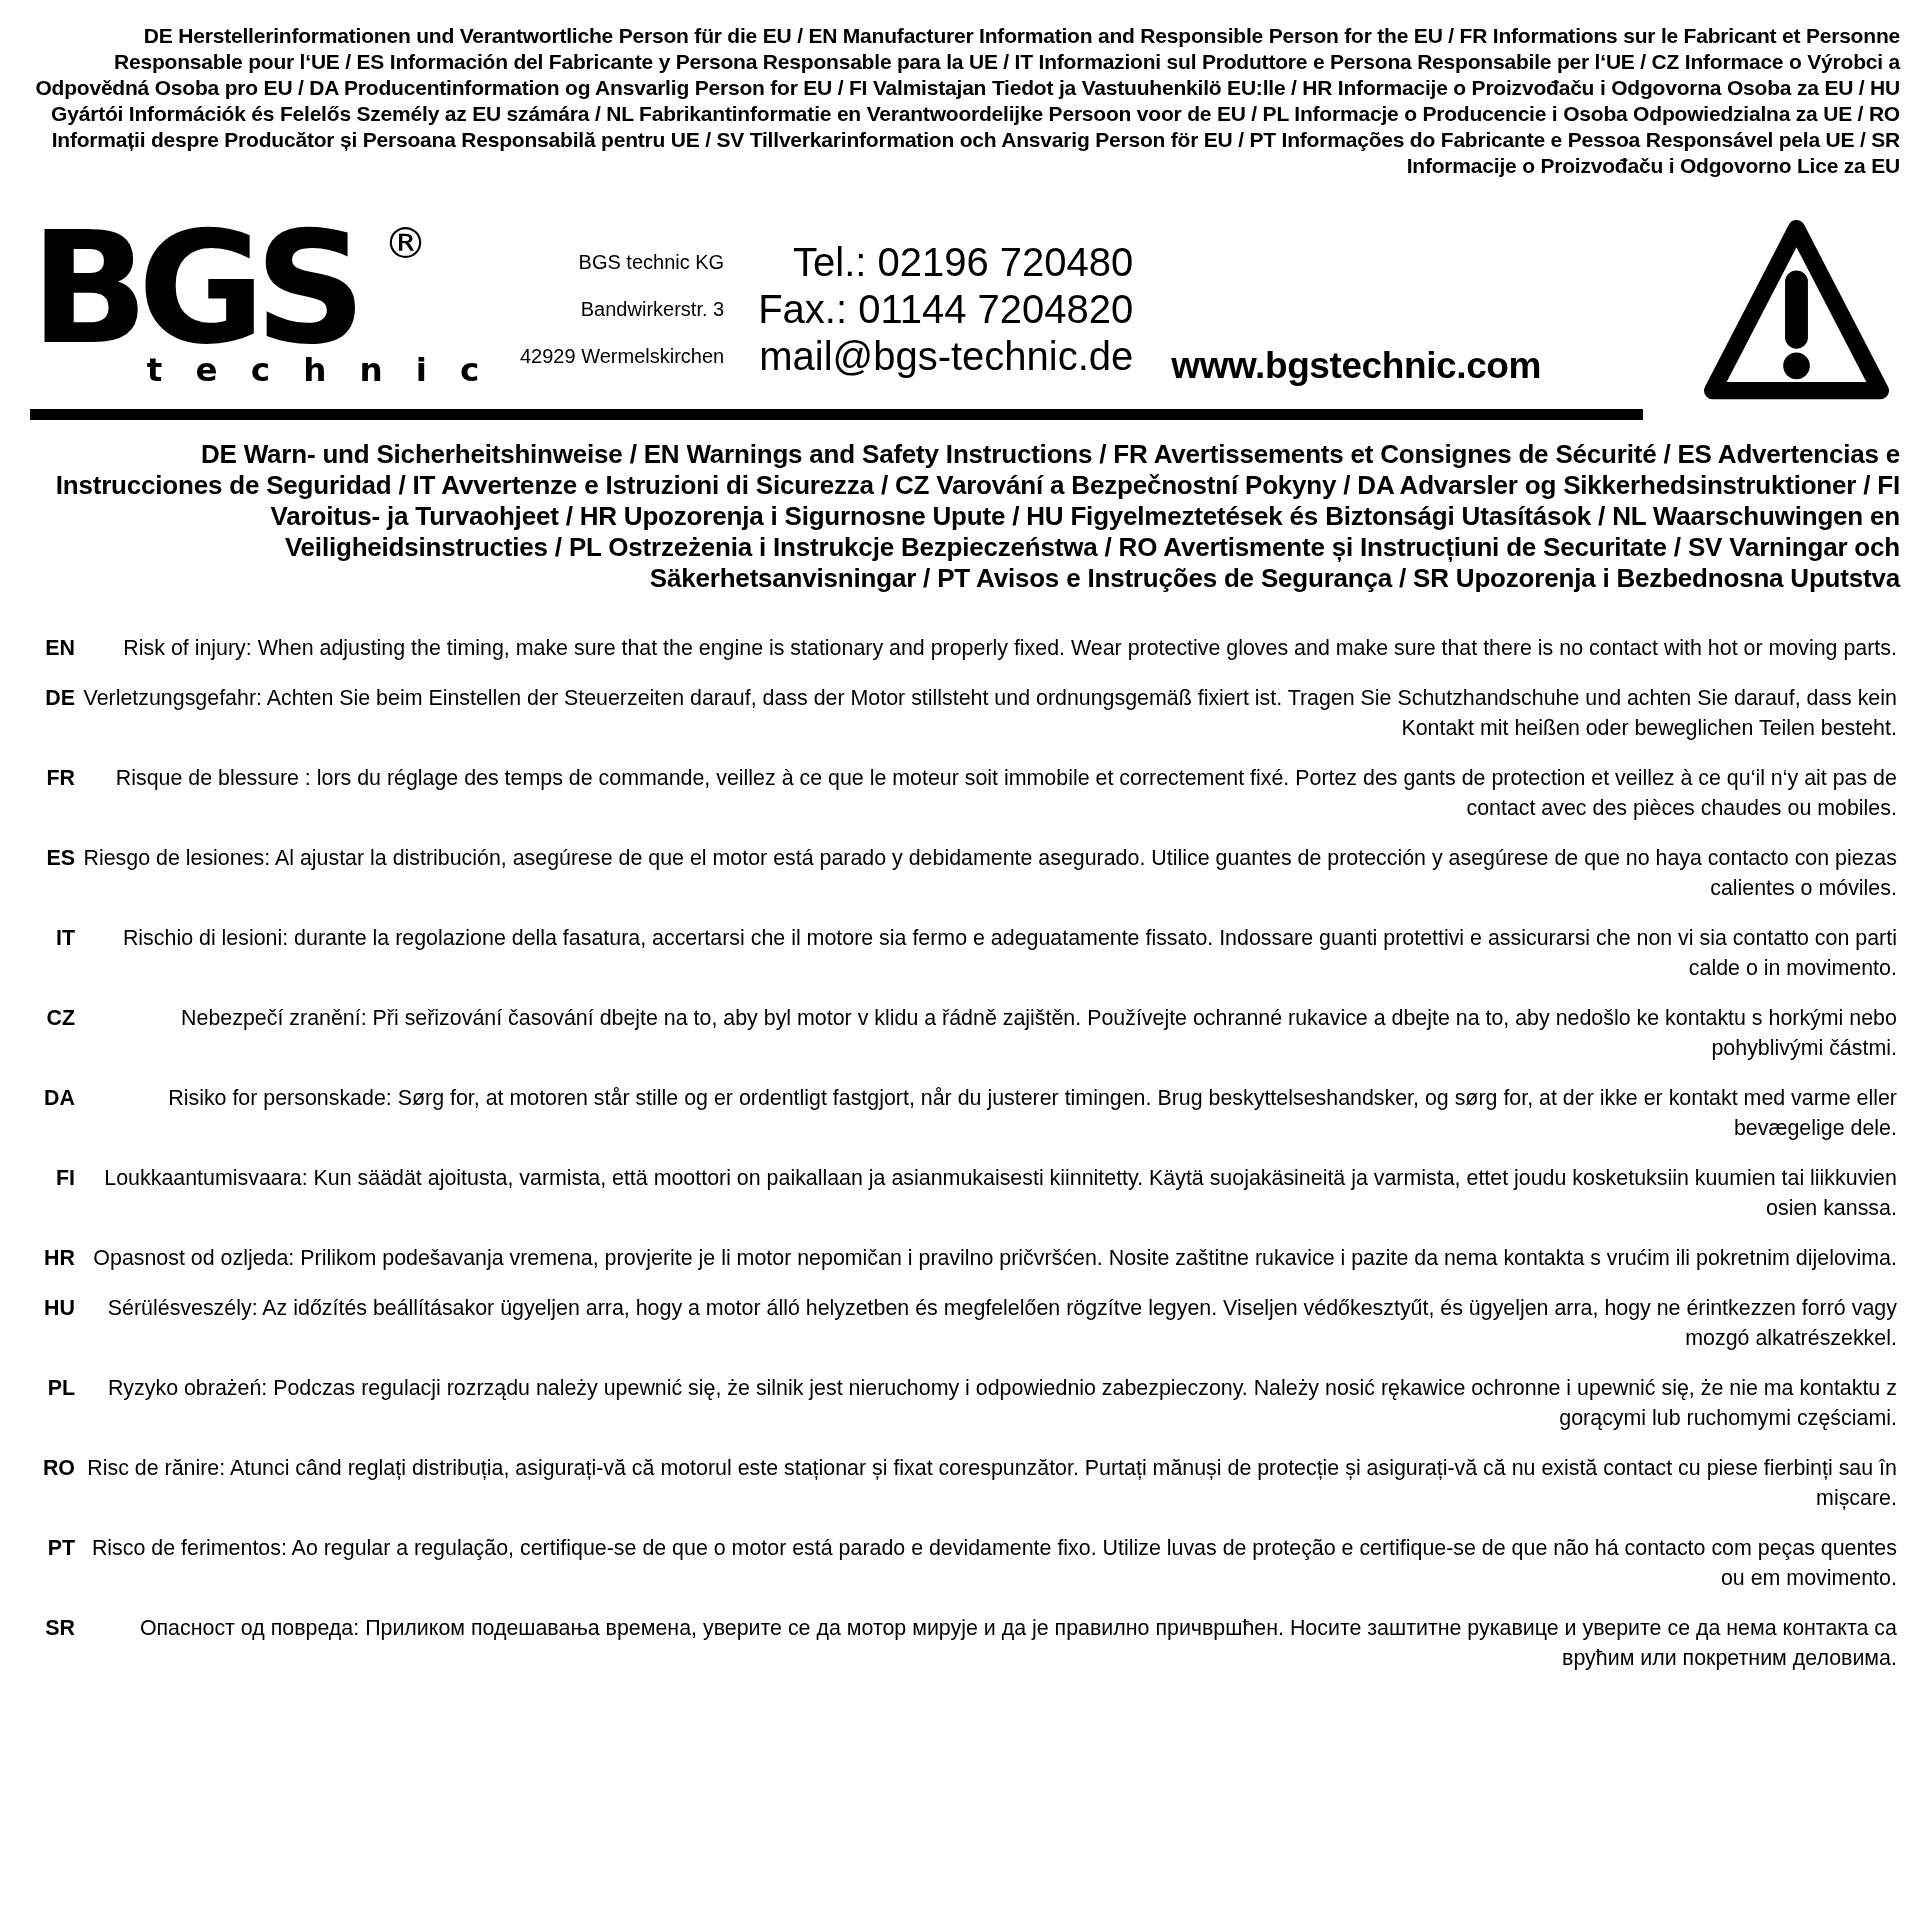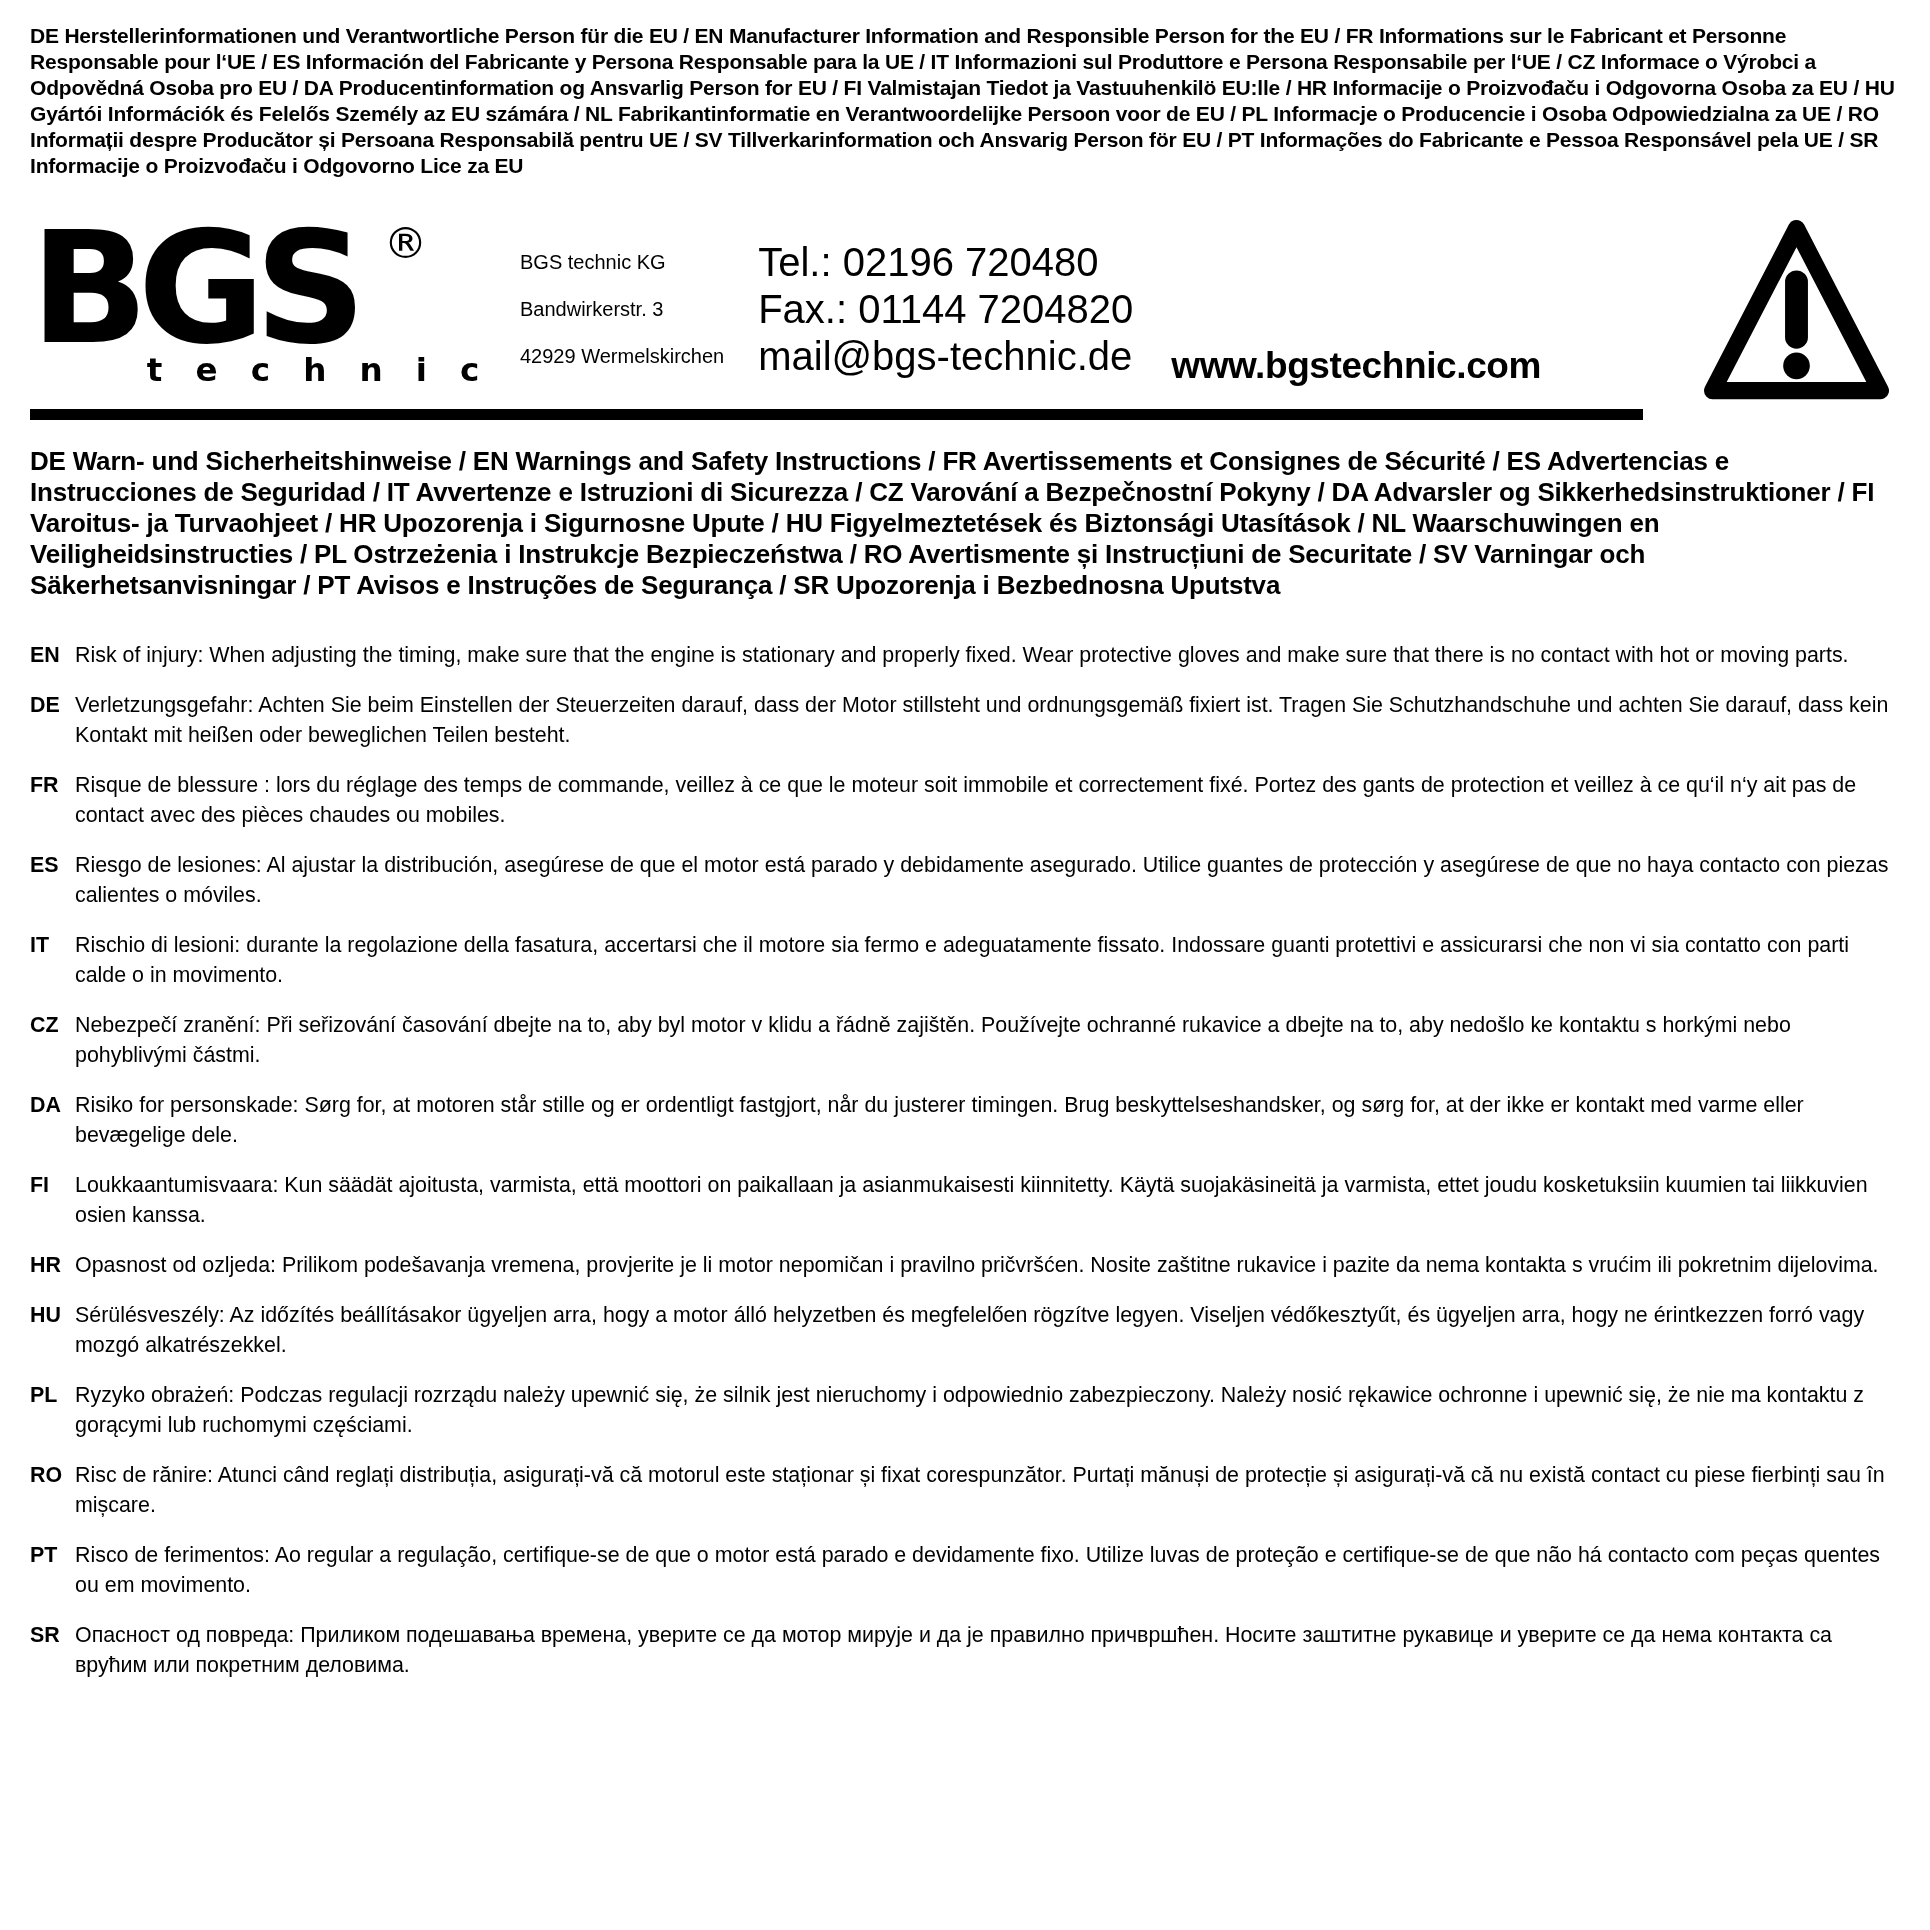--- a/index.html
+++ b/index.html
@@ -1,26 +1,26 @@
 <!DOCTYPE html>
 <html style="font-size:12.5px"><head>
 <meta charset="utf-8">
 <style>
   html,body{margin:0;padding:0;background:#ffffff;color:#000000;}
   body{width:1930px;height:1930px;font-family:"Liberation Sans",sans-serif;-webkit-font-smoothing:antialiased;}
-  .page{padding:23px 30px 0 30px;position:relative;}
+  .page{padding:23px 30px 0 30px;position:relative;text-align:right;}
   .top-header{font-weight:bold;font-size:21px;line-height:26px;letter-spacing:-0.2px;}
   .brand-row{display:flex;align-items:flex-start;margin-top:40px;}
   .logo-block{width:490px;flex:none;}
   .addr-block{margin-top:20px;font-size:20px;line-height:47px;flex:none;}
   .contact-block{margin-top:20px;margin-left:34px;font-size:40px;line-height:47px;flex:none;}
   .site-block{font-weight:bold;font-size:37px;align-self:flex-end;margin-left:38px;margin-bottom:20px;letter-spacing:-0.4px;}
   .tri-block{margin-left:auto;margin-right:7.8px;}
   .rule{height:11.7px;background:#000;margin-top:1.6px;margin-right:257px;}
-  .safety-header{font-weight:bold;font-size:26px;line-height:31px;margin-top:26px;letter-spacing:-0.2px;}
+  .safety-header{font-weight:bold;font-size:26px;line-height:31px;margin-top:19px;letter-spacing:-0.2px;}
   .warn-list{margin-top:39px;}
   .warn-row{display:flex;margin-bottom:20px;font-size:21.4px;line-height:30px;}
   .warn-code{font-weight:bold;width:45px;flex:none;}
   .warn-text{flex:1;padding-right:3.1px;}
 </style>
 </head>
 <body>
 
 <div class="page">
 

